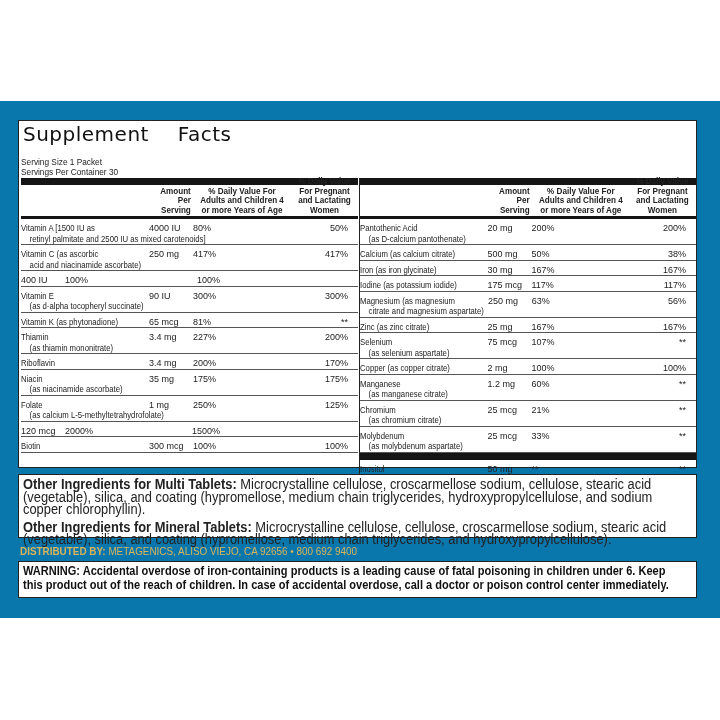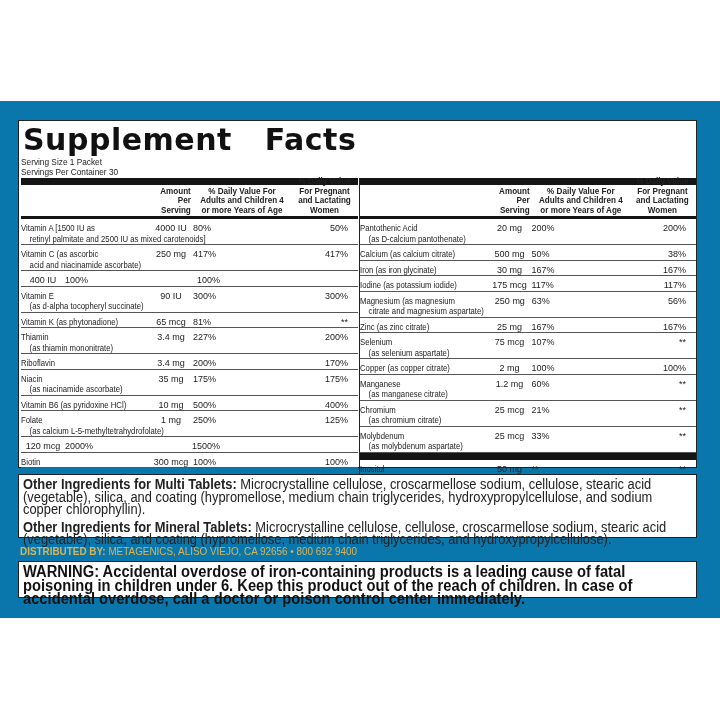--- a/index.html
+++ b/index.html
@@ -1,50 +1,50 @@
 <!DOCTYPE html>
 <html><head>
 <meta charset="utf-8">
 <style>
   * { box-sizing: border-box; margin: 0; padding: 0; }
   html, body { width: 720px; height: 720px; background: #ffffff; overflow: hidden; }
   body { font-family: "Liberation Sans", sans-serif; color: #1a1a1a; position: relative; }
   .band { position: absolute; left: 0; top: 101px; width: 720px; height: 517px; background: #0a77ac; }
   .panel { position: absolute; background: #fff; border: 1px solid #222; }
   .facts { left: 18px; top: 120px; width: 679px; height: 348px; }
-  .title { position: absolute; left: 4px; top: 1px; font-family: "DejaVu Sans", sans-serif; font-weight: 700; font-size: 30px; letter-spacing: 0.5px; color: #111; word-spacing: 22px; transform: scaleY(1.0); text-align: center; }
+  .title { position: absolute; left: 4px; top: 1px; font-family: "DejaVu Sans", sans-serif; font-weight: 400; font-size: 20px; letter-spacing: 0.5px; color: #111; word-spacing: 22px; transform: scaleY(1.0); text-align: center; }
   .serving { position: absolute; left: 2px; top: 36px; font-size: 9px; line-height: 10px; color: #222; transform: scaleX(0.92); transform-origin: left top; }
   .tbl { position: absolute; font-size: 9px; line-height: 10.5px; color: #222; }
   .tbl.left { left: 2px; top: 57px; width: 337px; }
   .tbl.right { left: 340px; top: 57px; width: 337px; border-left: 1px solid #222; }
   .topbar { height: 7px; background: #151515; }
   .hdr { display: flex; height: 34px; border-bottom: 3px solid #151515; font-weight: bold; font-size: 9px; line-height: 9.5px; text-align: center; align-items: flex-end; padding-bottom: 1px; }
   .hdr > div { transform: scaleX(0.9); }
   .c1 { width: 128px; }
   .c2 { width: 44px; text-align: right; }
   .c3 { width: 98px; text-align: center; }
   .c4 { width: 67px; text-align: center; }
   .right .c1 { width: 128px; }
   .row { display: flex; border-bottom: 1px solid #555; padding: 4px 0 0 0; }
   .row .cell { white-space: nowrap; }
   .row .name { width: 128px; position: relative; }
   .row .name .sub { display: block; padding-left: 10px; }
   .row .name .main, .row .name .sub { transform: scaleX(0.86); transform-origin: left top; display: block; }
   .row .name .sub { margin-left: 0; }
-  .row .amt { width: 44px; text-align: center; }
+  .row .amt { width: 44px; text-align: left; }
   .row .dv1 { width: 98px; padding-right: 28px; }
   .row .dv2 { width: 67px; text-align: right; padding-right: 10px; }
   .blackbar { height: 7px; background: #151515; }
   .note { font-size: 9px; padding: 2px 2px; transform: scaleX(0.9); transform-origin: left top; }
   .ingr { left: 18px; top: 474px; width: 679px; height: 64px; padding: 3px 4px; font-size: 14px; line-height: 12.5px; color: #222; }
   .ingr p { margin-bottom: 5px; transform: scaleX(0.92); transform-origin: left top; width: 108%; }
   .ingr b { font-weight: bold; }
   .dist { position: absolute; left: 20px; top: 545px; font-size: 11px; color: #d8b45a; transform: scaleX(0.9); transform-origin: left top; white-space: nowrap; }
   .dist b { font-weight: bold; }
-  .warn { left: 18px; top: 561px; width: 679px; height: 37px; padding: 3px 4px; font-size: 16px; line-height: 13.5px; font-weight: bold; color: #111; }
+  .warn { left: 18px; top: 561px; width: 679px; height: 37px; padding: 3px 4px; font-size: 12px; line-height: 13.5px; font-weight: bold; color: #111; }
   .warn p { transform: scaleX(0.92); transform-origin: left top; width: 108%; }
 </style>
 </head>
 <body>
 
 <div class="band"></div>
 
 <div class="panel facts">
   <div class="title">Supplement Facts</div>
   <div class="serving">
@@ -122,28 +122,20 @@
           <div class="cell name">
             <span class="main">Niacin</span>
             <span class="sub">(as niacinamide ascorbate)</span>
           </div>
           <div class="cell amt">35 mg</div>
           <div class="cell dv1">175%</div>
           <div class="cell dv2">175%</div>
         </div>
         <div class="row">
           <div class="cell name">
-            <span class="main">Vitamin B6 (as pyridoxine HCl)</span>
-          </div>
-          <div class="cell amt">10 mg</div>
-          <div class="cell dv1">500%</div>
-          <div class="cell dv2">400%</div>
-        </div>
-        <div class="row">
-          <div class="cell name">
             <span class="main">Folate</span>
             <span class="sub">(as calcium L-5-methyltetrahydrofolate)</span>
           </div>
           <div class="cell amt">1 mg</div>
           <div class="cell dv1">250%</div>
           <div class="cell dv2">125%</div>
         </div>
         <div class="row">
           <div class="cell amt">120 mcg</div>
           <div class="cell dv1">2000%</div>

